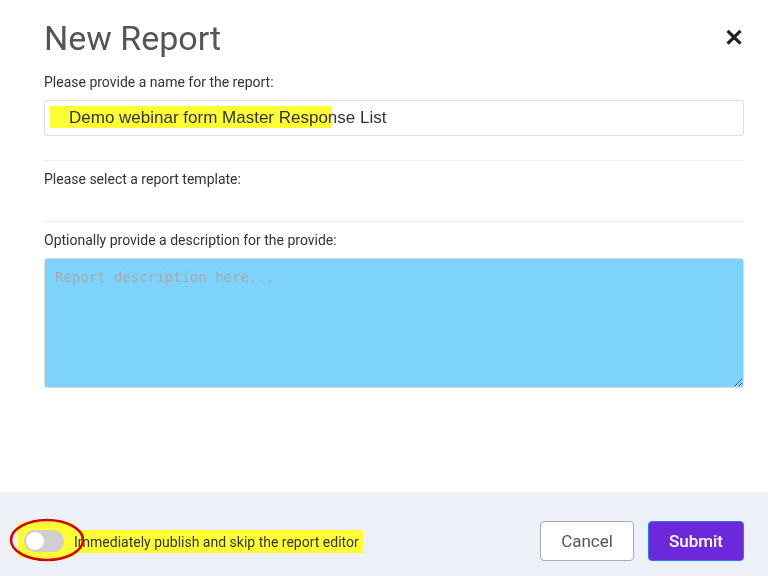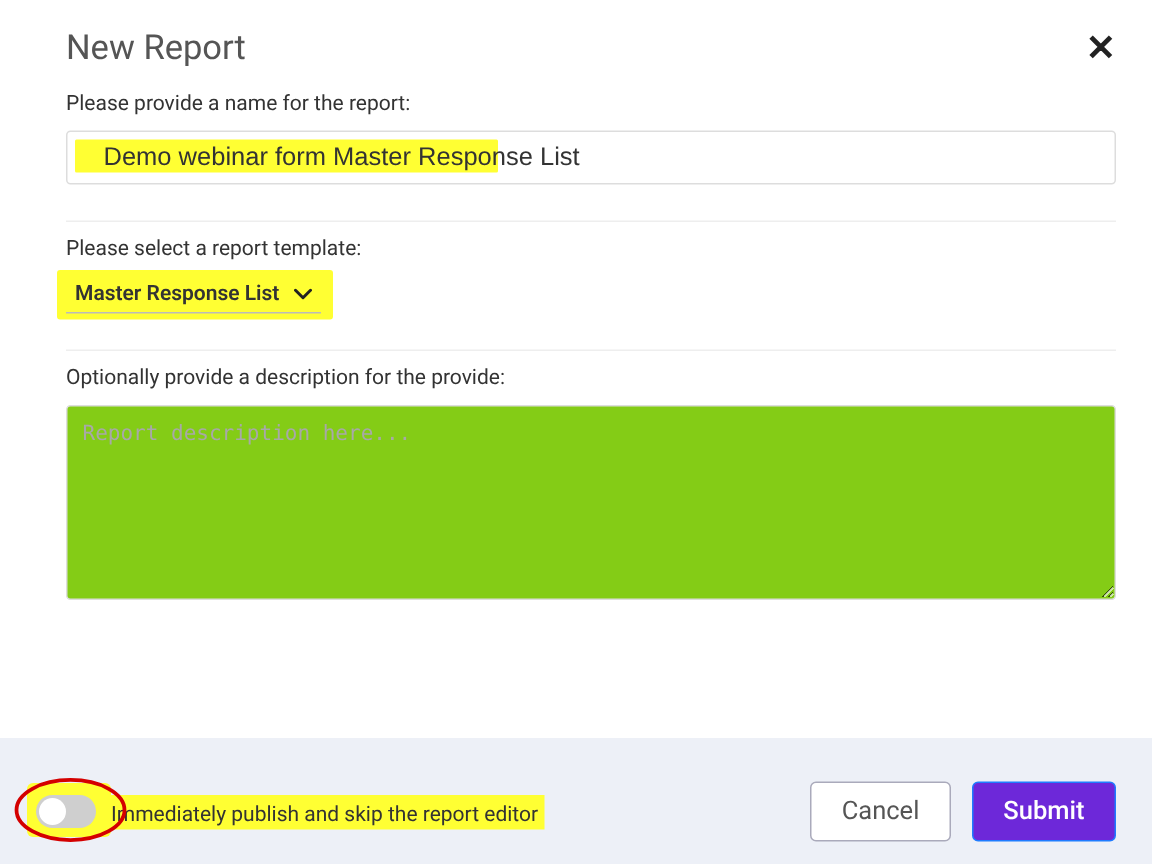--- a/index.html
+++ b/index.html
@@ -9,21 +9,21 @@
     background:#fff;
     width:768px; height:576px; overflow:hidden; position:relative;
     color:#333;
   }
   .modal { width:768px; height:576px; position:relative; }
   .header {
     display:flex; align-items:center; justify-content:space-between;
     padding:18px 24px 6px 44px;
   }
   .title {
-    font-size:23px; font-weight:400; color:#555;
+    font-size:34px; font-weight:400; color:#555;
   }
   .close {
     font-size:24px; font-weight:700; color:#222; cursor:pointer; line-height:1;
   }
   .section { padding: 10px 24px 10px 44px; }
   .label { font-size:14px; color:#333; margin-bottom:10px; }
   .text-input {
     width:100%; height:36px; border:1px solid #ddd; border-radius:3px;
     padding:6px 24px; font-size:17px; color:#333; background:#fff;
   }
@@ -41,21 +41,21 @@
   }
   .select-inner {
     position:relative; z-index:1; display:flex; align-items:center; gap:10px;
     font-size:14px; font-weight:600; color:#333; padding:4px 6px; cursor:pointer;
     border-bottom:1px solid #bbb;
   }
   .chev { width:12px; height:12px; }
   .chev svg { display:block; }
   .textarea {
     width:100%; height:130px; border:1px solid #ddd; border-radius:3px;
-    padding:10px; font-size:14px; color:#333; resize:both; background:#84cc16;
+    padding:10px; font-size:14px; color:#333; resize:both; background:#7dd3fc;
   }
   .textarea::placeholder { color:#a8a8a8; }
   .footer {
     position:absolute; left:0; right:0; bottom:0;
     background:#edf0f7; padding:28px 24px 14px 24px;
     display:flex; align-items:center; justify-content:space-between;
     height:84px;
   }
   .toggle-area { display:flex; align-items:center; gap:10px; position:relative; }
   .toggle {
@@ -103,31 +103,20 @@
     <div class="hl-input-wrap">
       <div class="hl-underlay-input"></div>
       <input class="text-input" value="Demo webinar form Master Response List" style="">
     </div>
   </div>
 
   <div class="divider"></div>
 
   <div class="section">
     <div class="label">Please select a report template:</div>
-    <div class="select-wrap">
-      <div class="hl-select"></div>
-      <div class="select-inner">
-        <span>Master Response List</span>
-        <span class="chev">
-          <svg viewBox="0 0 12 12" width="12" height="12">
-              <path d="M1 3.5 L6 8.5 L11 3.5" stroke="#222" stroke-width="2" fill="none" stroke-linecap="round" stroke-linejoin="round"></path>
-            </svg>
-        </span>
-      </div>
-    </div>
   </div>
 
   <div class="divider"></div>
 
   <div class="section">
     <div class="label">Optionally provide a description for the provide:</div>
     <textarea class="textarea" placeholder="Report description here..." style=""></textarea>
   </div>
 
   <div class="footer">

